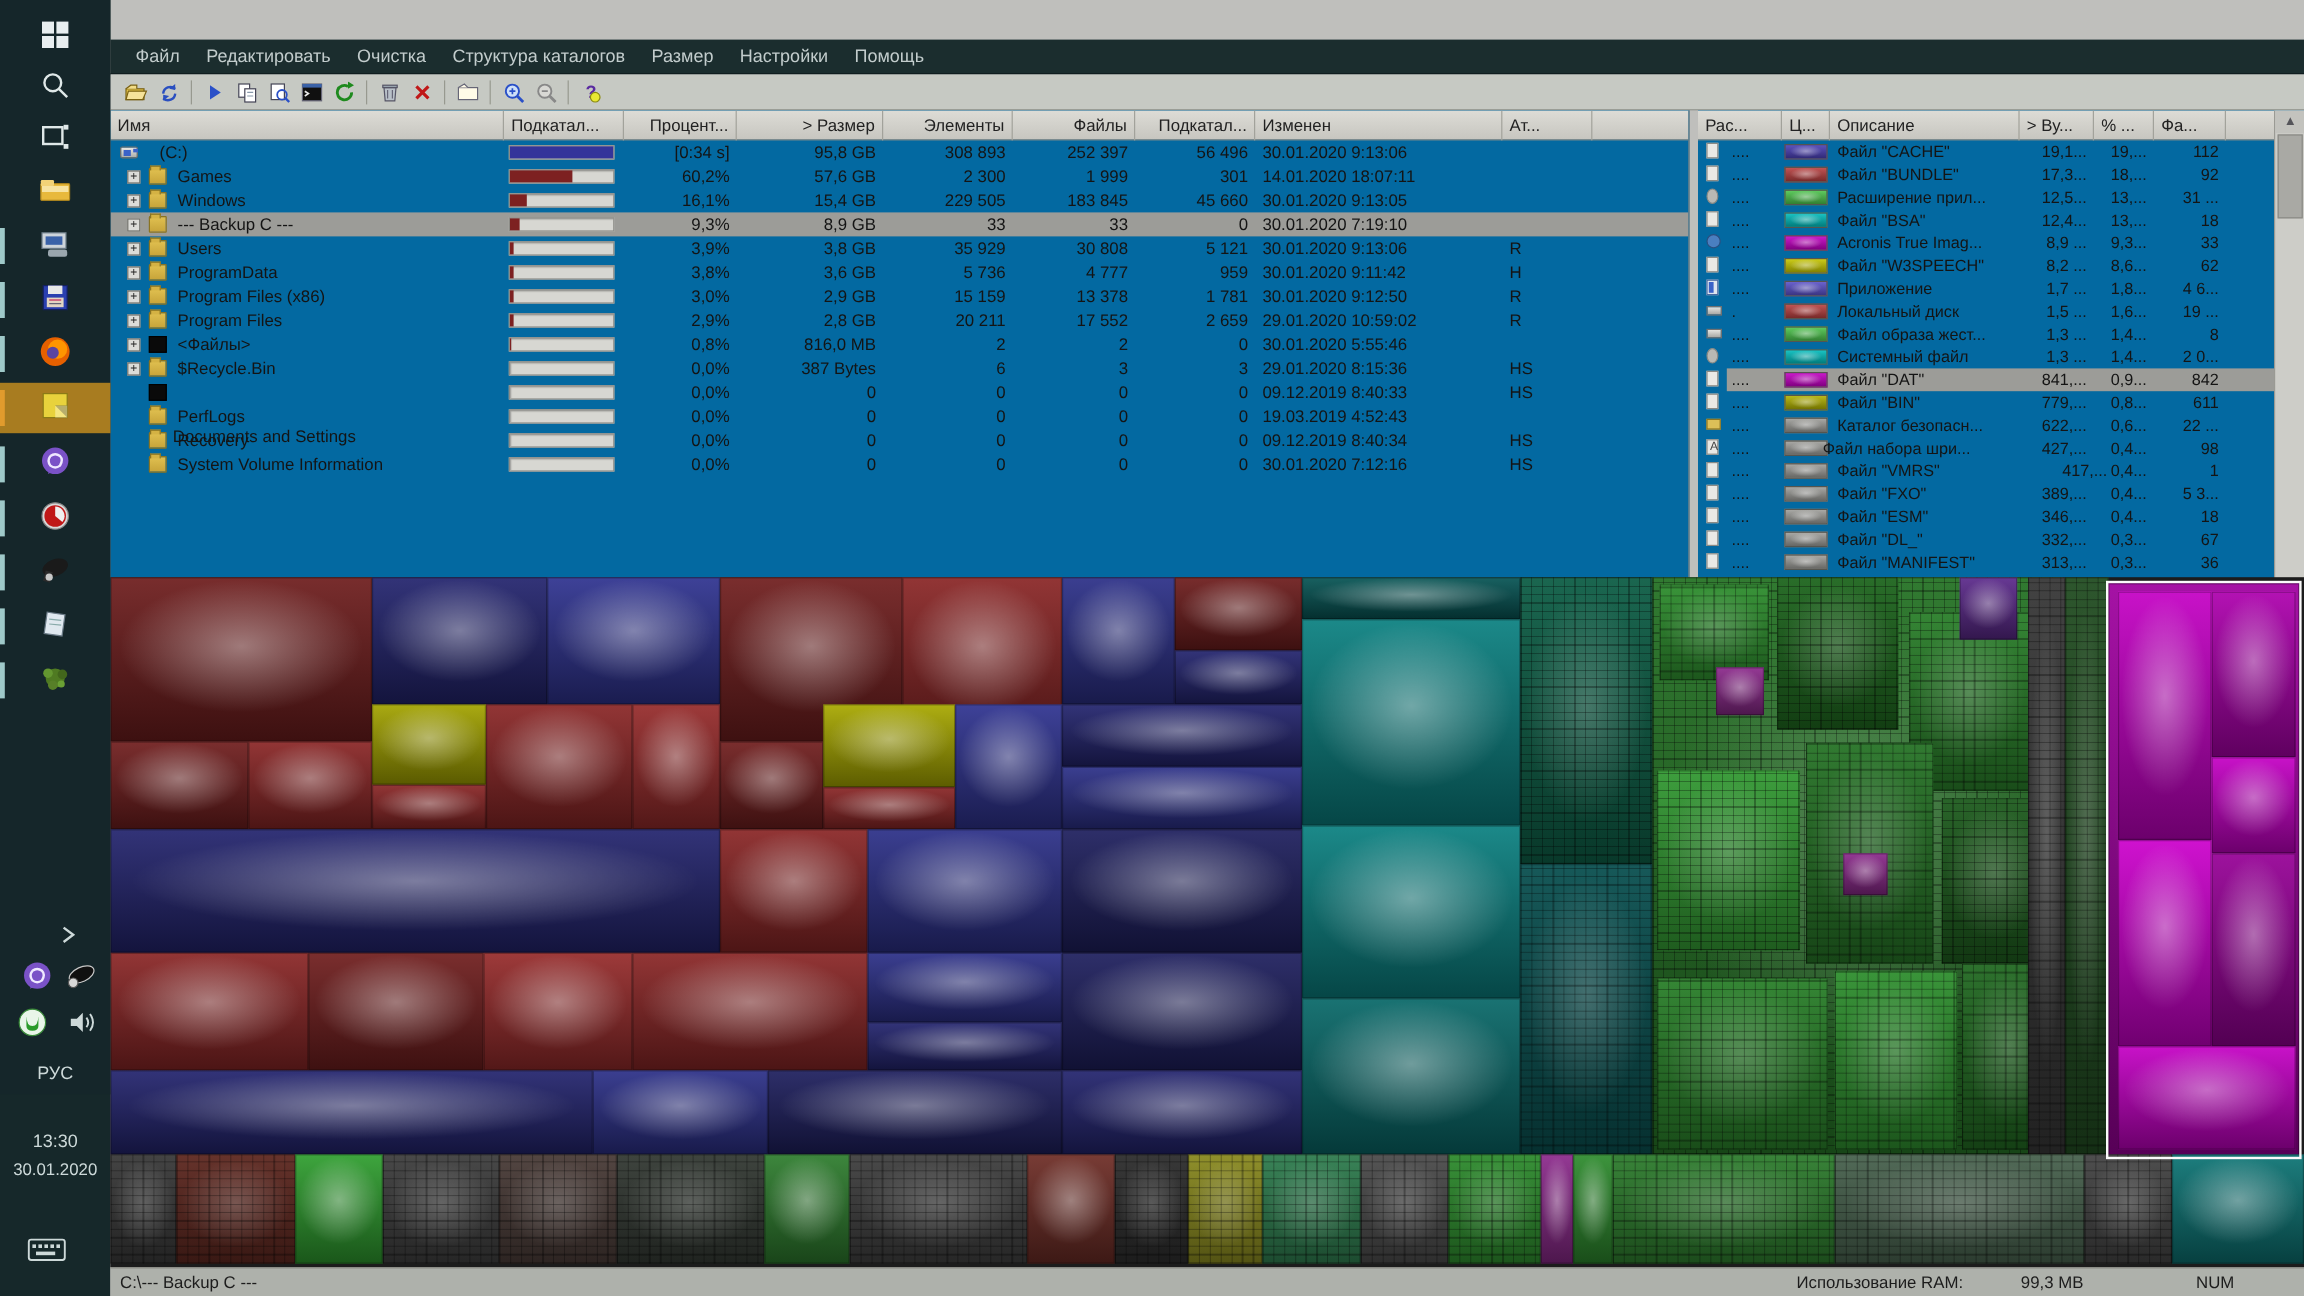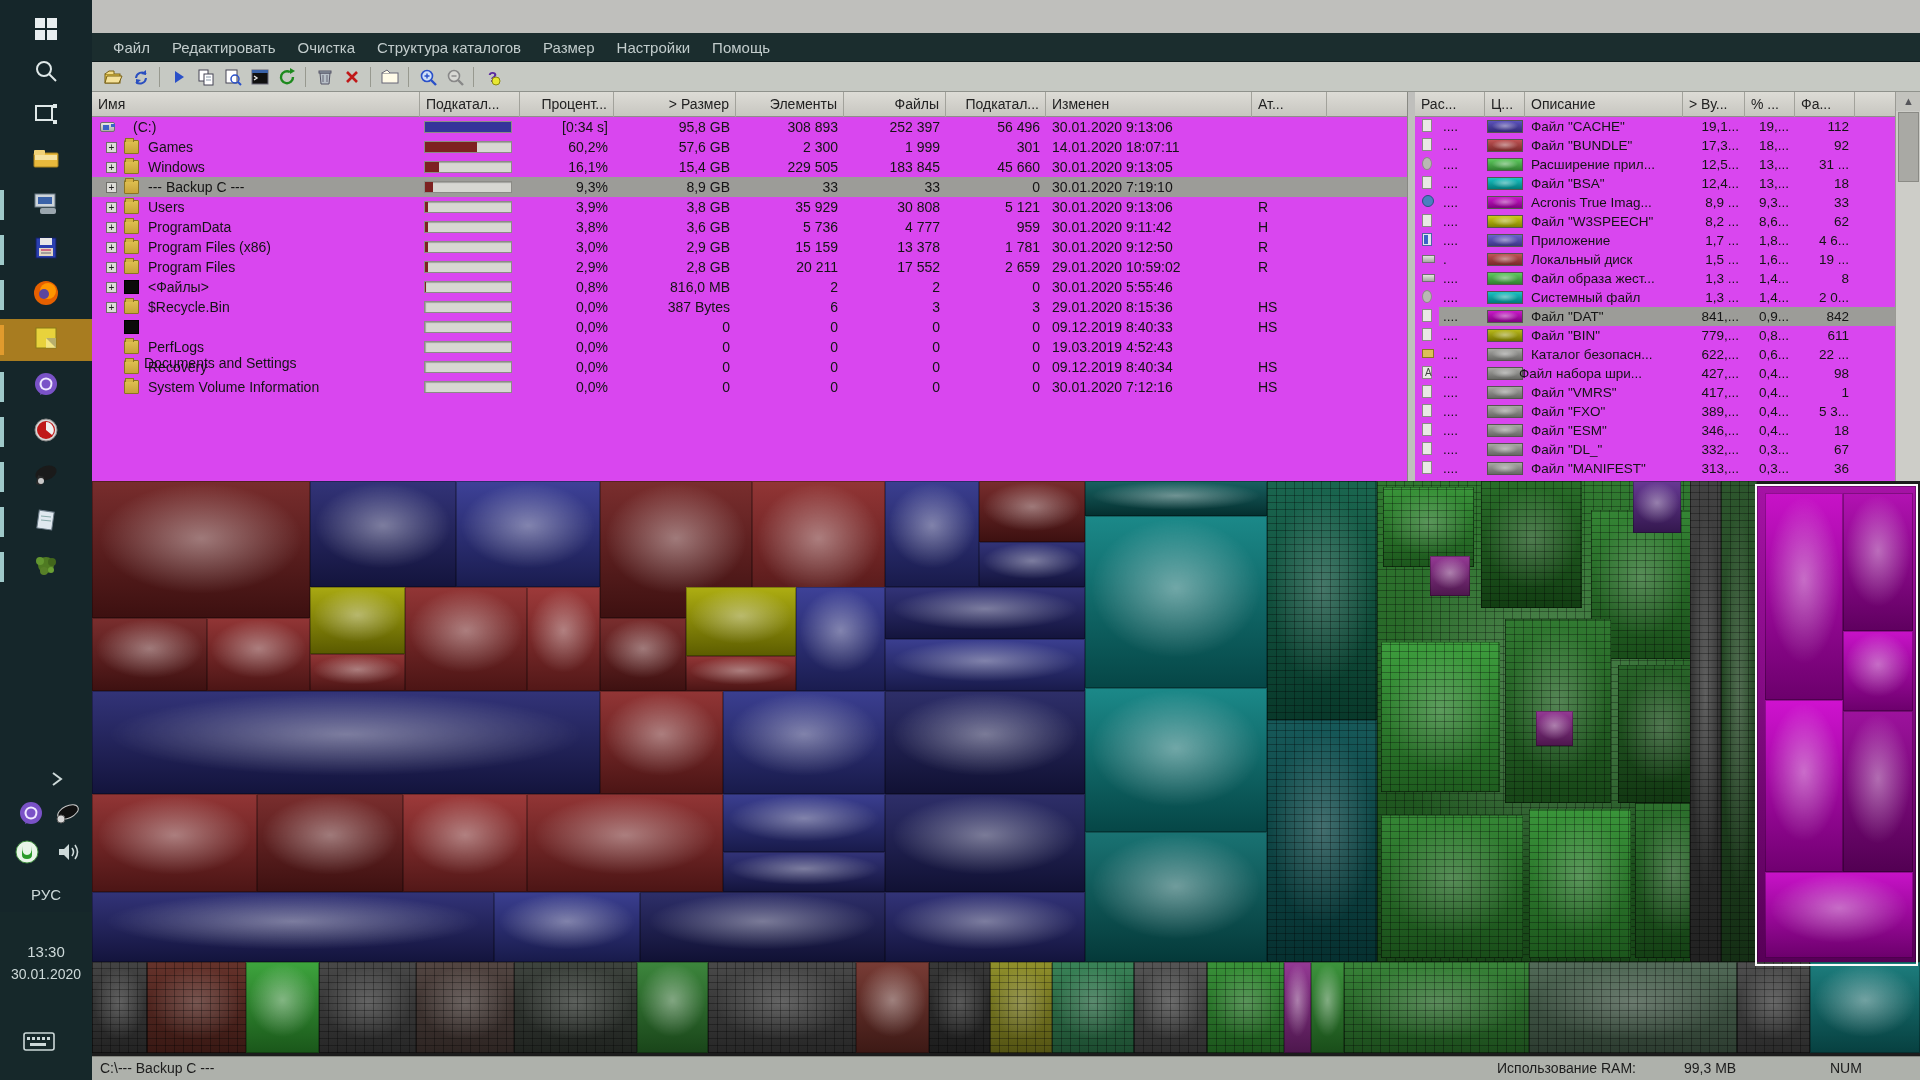--- a/index.html
+++ b/index.html
@@ -23,21 +23,21 @@
   #title-text { margin-left:8px; color:#9fb0b0; font-size:15px; }
   #caption-btns { position:absolute; right:0; top:0; height:33px; display:flex; }
   .cap-btn { width:61px; height:33px; color:#93a3a3; font-size:15px; display:flex; align-items:center; justify-content:center; cursor:pointer; }
   #menubar { position:absolute; left:0; top:33px; width:100%; height:29px; background:#1b2d2e; display:flex; align-items:center; padding-left:10px; border-bottom:1px solid #0e1b1c; }
   .menu-item { color:#c2cccc; font-size:15px; padding:0 11px; height:29px; line-height:29px; cursor:pointer; }
   #toolbar { position:absolute; left:0; top:62px; width:100%; height:30px; background:#c6c9c3; border-bottom:1px solid #8f928c; display:flex; align-items:center; padding-left:8px; }
   .tool { width:25px; height:24px; display:flex; align-items:center; justify-content:center; margin:0 1px; cursor:pointer; }
   .tool-sep { width:1px; height:20px; background:#97998f; margin:0 5px; }
 
   
-  .panel { position:absolute; top:92px; height:469px; background:#d946ef; overflow:hidden; }
+  .panel { position:absolute; top:92px; height:469px; background:#0369a1; overflow:hidden; }
   #treepanel { left:0; width:1316px; border-right:1px solid #888983; }
   #extpanel  { left:1323px; width:505px; }
   .hdr { position:absolute; left:0; top:0; width:100%; height:25px;
          background:linear-gradient(#dddcd6,#c7c6c0); border-bottom:1px solid #8f8f89; }
   .hcell { position:absolute; top:0; height:25px; line-height:25px; font-size:14px; color:#222;
            border-right:1px solid #a2a29b; padding:0 6px; white-space:nowrap; overflow:hidden; cursor:pointer; }
   .hcell.r { text-align:right; }
   .rows { position:absolute; left:0; top:25px; width:100%; bottom:0; }
   .trow { position:absolute; left:0; width:100%; height:20px; font-size:14px; color:#141414; cursor:pointer; }
   .trow.sel { background:#9c9c98; }
@@ -739,21 +739,21 @@
             <span class="cell r" style="left: 330px; width: 50px; height: 19px; line-height: 19px;">0,4...</span>
             <span class="cell r" style="left: 380px; width: 60px; height: 19px; line-height: 19px;">98</span>
           </div>
           <div class="xrow" style="top: 266px;">
             <span class="fico doc">
               <span class="sheet"></span>
             </span>
             <span class="cell" style="left: 22px; width: 44px; top: 0px; height: 19px; line-height: 19px;">....</span>
             <span class="swatch" style="left: 72px; background-color: rgb(158, 158, 154);"></span>
             <span class="cell" style="left: 110px; width: 158px; height: 19px; line-height: 19px;">Файл "VMRS"</span>
-            <span class="cell r" style="left: 268px; width: 62px; height: 19px; line-height: 19px;">417,...</span>
+            <span class="cell r" style="left: 285px; width: 62px; height: 19px; line-height: 19px;">417,...</span>
             <span class="cell r" style="left: 330px; width: 50px; height: 19px; line-height: 19px;">0,4...</span>
             <span class="cell r" style="left: 380px; width: 60px; height: 19px; line-height: 19px;">1</span>
           </div>
           <div class="xrow" style="top: 285px;">
             <span class="fico doc">
               <span class="sheet"></span>
             </span>
             <span class="cell" style="left: 22px; width: 44px; top: 0px; height: 19px; line-height: 19px;">....</span>
             <span class="swatch" style="left: 72px; background-color: rgb(158, 158, 154);"></span>
             <span class="cell" style="left: 110px; width: 158px; height: 19px; line-height: 19px;">Файл "FXO"</span>

